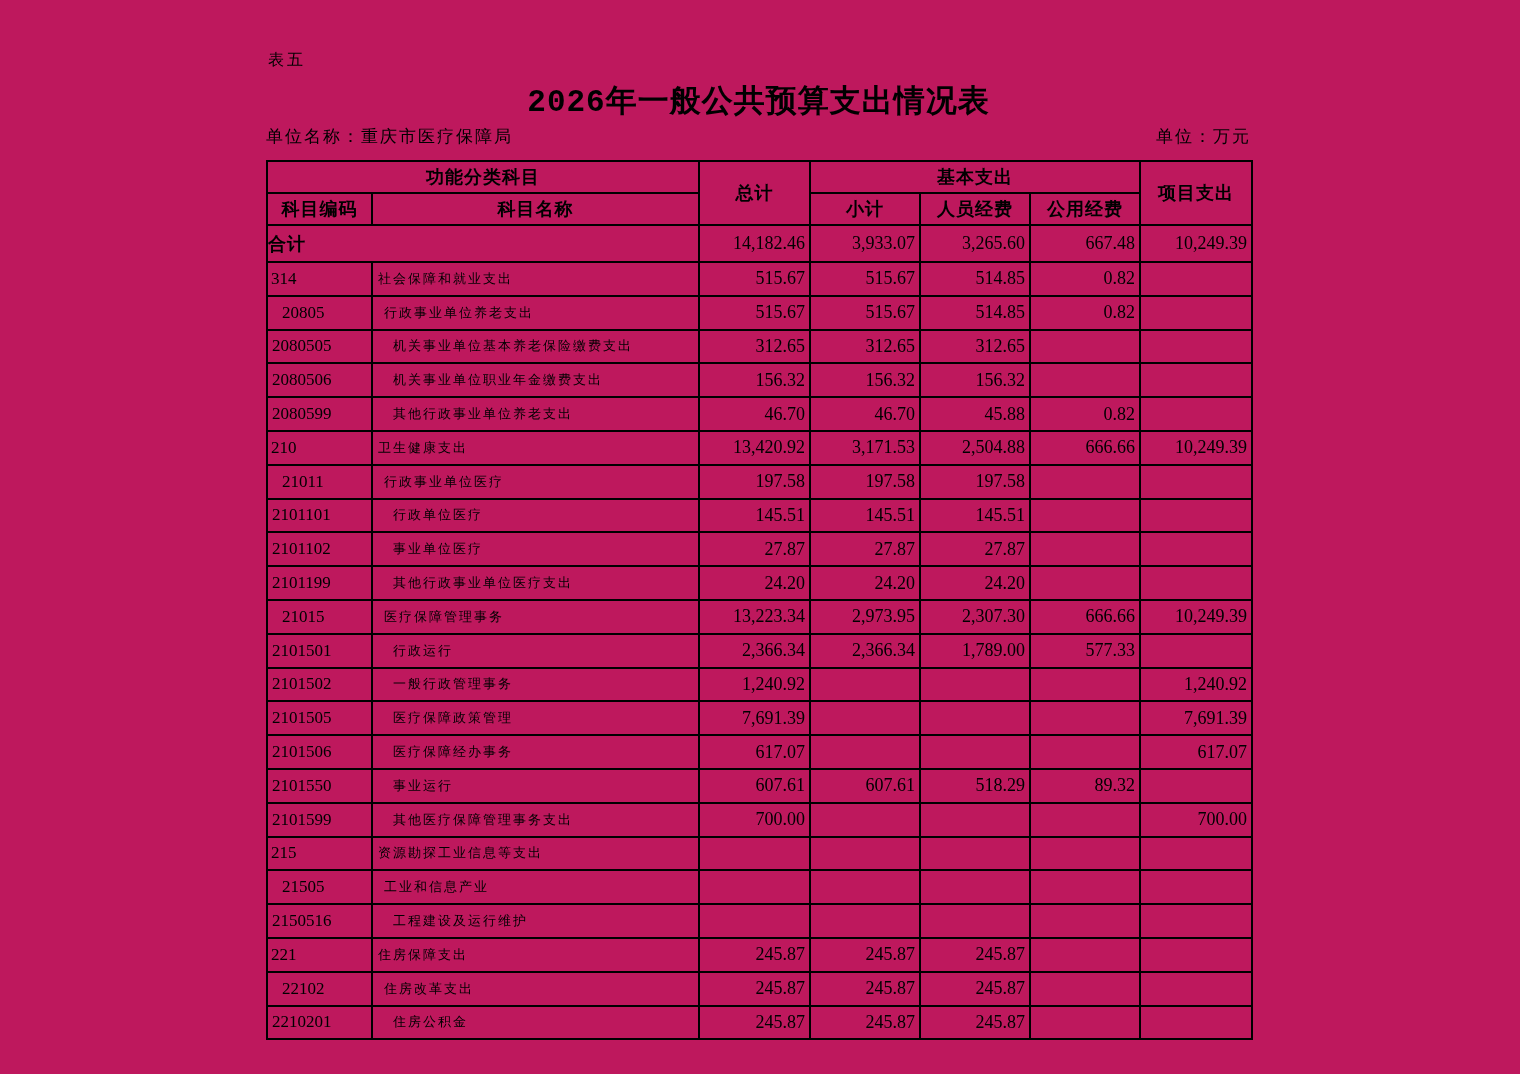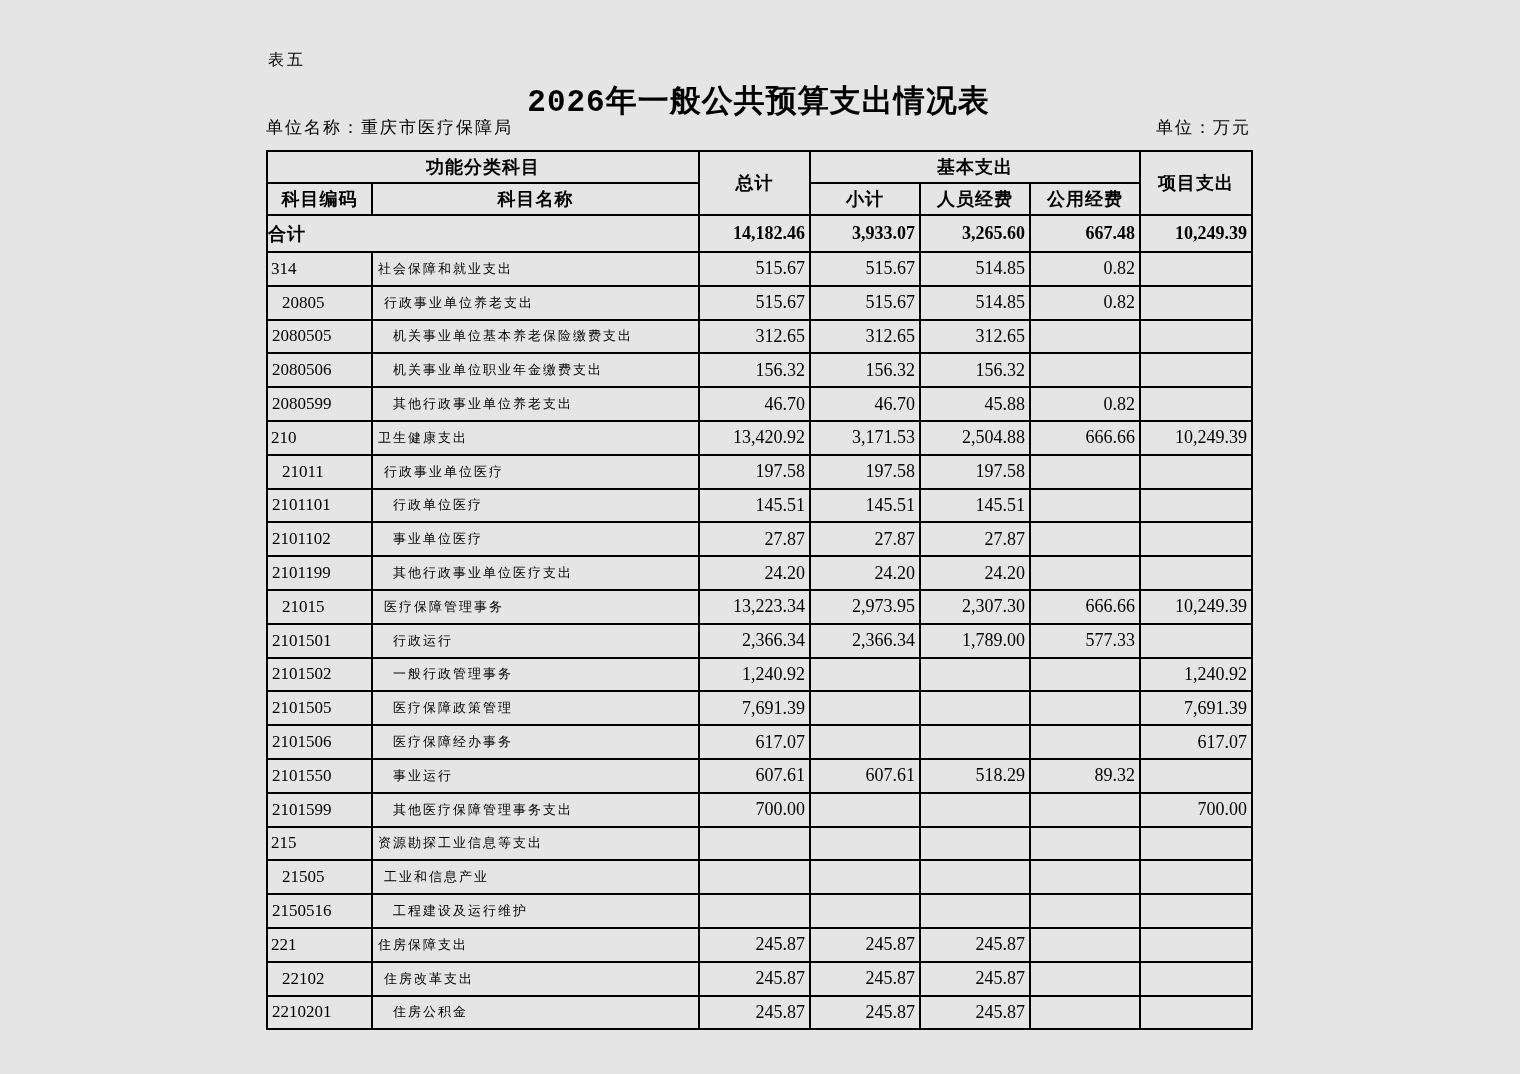--- a/index.html
+++ b/index.html
@@ -9,21 +9,21 @@
     height: 1074px;
     position: relative;
     font-family: "Liberation Serif", "DejaVu Serif", serif;
     color: #000;
   }
   .page {
     position: absolute;
     left: 0; top: 0;
     width: 1520px;
     height: 1074px;
-    background: #e5e5e5;
+    background: #be185d;
   }
   .table-label {
     position: absolute;
     left: 268px;
     top: 50px;
     font-size: 16px;
     letter-spacing: 3px;
     font-family: "Liberation Serif", "DejaVu Serif", serif;
   }
   .title {
@@ -33,31 +33,31 @@
     width: 985px;
     text-align: center;
     font-size: 31px;
     font-weight: bold;
     letter-spacing: 1px;
     font-family: Liberation Mono, monospace;
   }
   .meta-row {
     position: absolute;
     left: 266px;
-    top: 116px;
+    top: 125px;
     width: 985px;
     display: flex;
     justify-content: space-between;
     font-size: 17px;
     letter-spacing: 2px;
   }
   table.budget-table {
     position: absolute;
     left: 266px;
-    top: 150px;
+    top: 160px;
     width: 985px;
     border-collapse: collapse;
     table-layout: fixed;
   }
   .budget-table th, .budget-table td {
     border: 2px solid #000;
     vertical-align: middle;
     overflow: hidden;
   }
   .budget-table thead th {
@@ -93,21 +93,21 @@
   td.code.lvl3 { padding-left: 4px; }
   td.name.lvl1 { padding-left: 5px; }
   td.name.lvl2 { padding-left: 11px; }
   td.name.lvl3 { padding-left: 20px; border-radius: 13px; }
   td.num {
     font-size: 18px;
     text-align: right;
     padding-right: 4px;
     white-space: nowrap;
   }
-  td.num.bold { font-weight: bold; margin-top: 44px; }
+  td.num.bold { font-weight: normal; margin-top: 44px; }
 </style>
 </head>
 <body>
 
 <div class="page">
 
   <div class="table-label">表五</div>
 
   <div class="title">2026年一般公共预算支出情况表</div>
 

